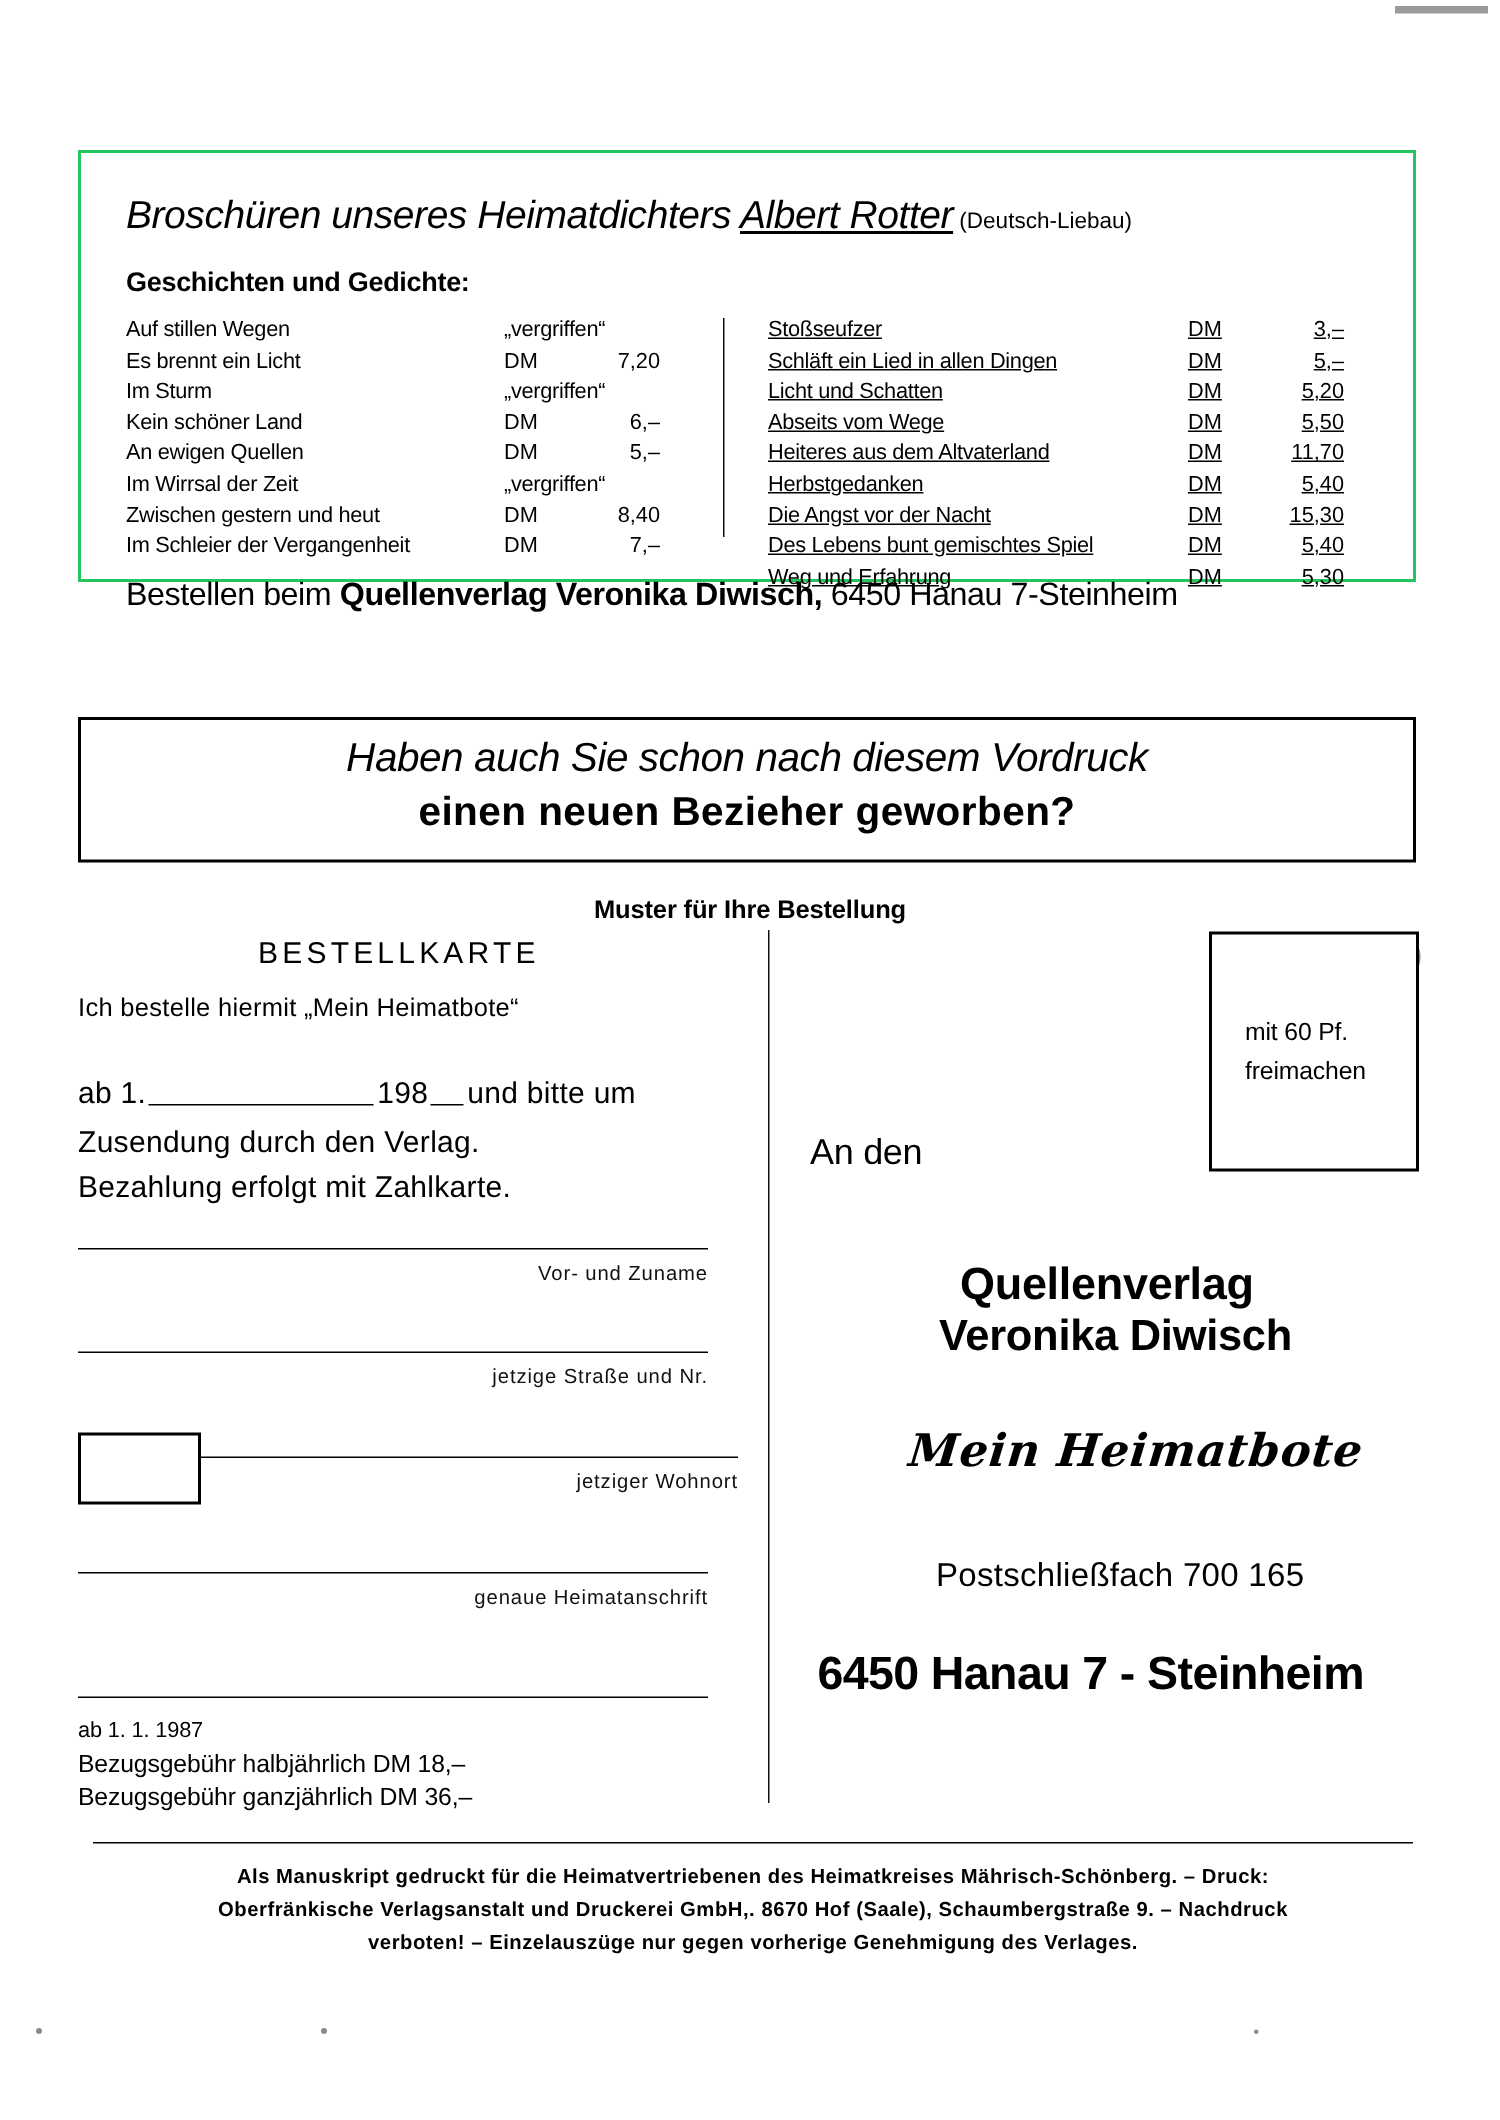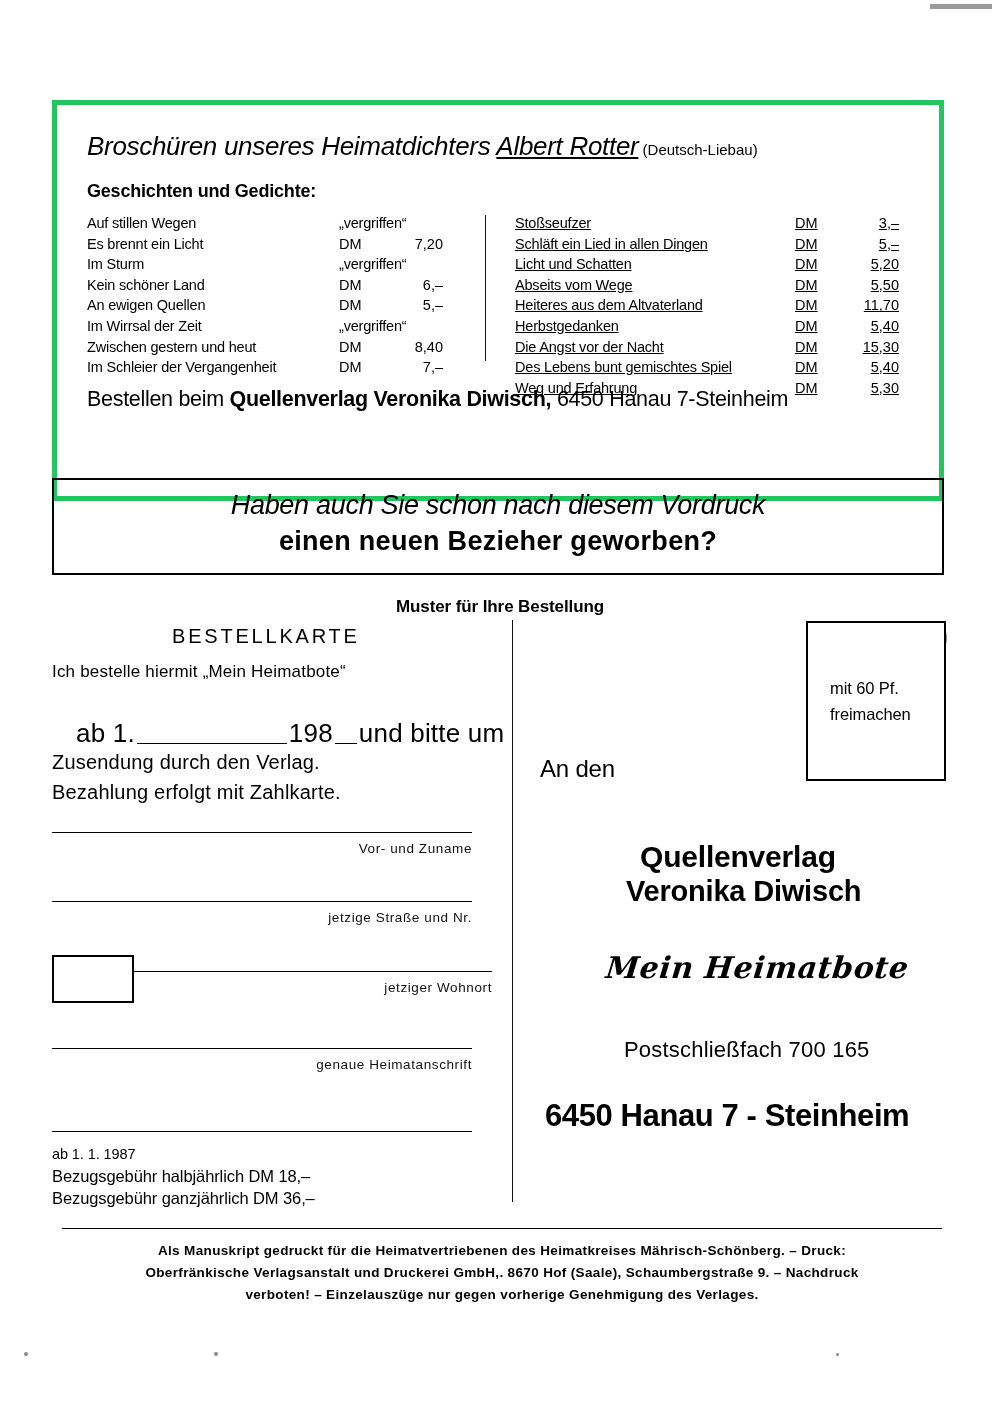--- a/index.html
+++ b/index.html
@@ -22,22 +22,22 @@
     width: 1000px;
     height: 1413px;
   }
 
   
   .brochure-box {
     position: absolute;
     left: 52px;
     top: 100px;
     width: 892px;
-    height: 401px;
-    border: 5px solid #22c55e;
+    height: 288px;
+    border: 2px solid #22c55e;
     box-sizing: border-box;
   }
   .brochure-title {
     position: absolute;
     left: 30px;
     top: 26px;
     font-size: 26px;
     font-style: italic;
     font-weight: 500;
     letter-spacing: -0.3px;
@@ -174,24 +174,23 @@
     position: absolute;
     left: 52px;
     top: 662px;
     font-size: 17px;
     letter-spacing: 0.2px;
   }
   .ab-line {
     position: absolute;
     left: 52px;
     top: 718px;
-    font-size: 26px;
+    font-size: 20px;
     letter-spacing: 0.2px;
     white-space: nowrap;
-    margin-left: 24px;
   }
   .blank-rule {
     display: inline-block;
     width: 150px;
     border-bottom: 1px solid #000;
     margin: 0 2px -2px 2px;
     height: 15px;
   }
   .blank-rule-small {
     display: inline-block;

